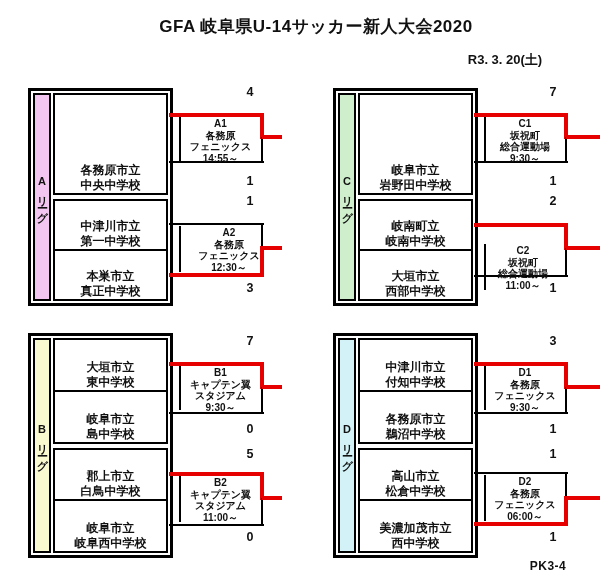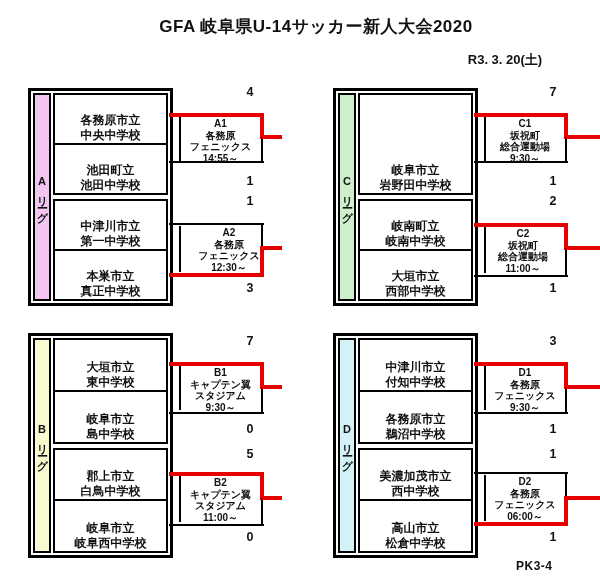--- a/index.html
+++ b/index.html
@@ -54,45 +54,41 @@
   .mbox{
     position:absolute;border-left:2px solid #000;box-sizing:border-box;
     text-align:center;font-size:10px;font-weight:bold;line-height:11.5px;
     white-space:pre-line;padding-top:1px;background:transparent;
   }
   .score{
     position:absolute;width:40px;text-align:center;
     font-size:12.5px;font-weight:bold;
   }
   .pk{
-    position:absolute;left:516px;top:559px;width:64px;
+    position:absolute;left:516px;top:559px;width:64px;text-align:center;
     font-size:12px;font-weight:bold;letter-spacing:.5px;
   }
 </style>
 </head>
 <body>
 
 <div class="title">GFA 岐阜県U-14サッカー新人大会2020</div>
 <div class="date">R3. 3. 20(土)</div>
 
 <div class="league" id="league-a">
   <div class="bar bar-a">
     <span class="letter">A</span>
     <span class="kana">リーグ</span>
   </div>
   <div class="teams">
     <div class="pair">
       <div class="cell">
           <span class="tname">各務原市立
 中央中学校</span>
         </div>
-      <div class="cell">
-          <span class="tname">池田町立
-池田中学校</span>
-        </div>
     </div>
     <div class="pair">
       <div class="cell">
           <span class="tname">中津川市立
 第一中学校</span>
         </div>
       <div class="cell">
           <span class="tname">本巣市立
 真正中学校</span>
         </div>
@@ -165,26 +161,26 @@
           <span class="tname">中津川市立
 付知中学校</span>
         </div>
       <div class="cell">
           <span class="tname">各務原市立
 鵜沼中学校</span>
         </div>
     </div>
     <div class="pair">
       <div class="cell">
+          <span class="tname">高山市立
+松倉中学校</span>
+        </div>
+      <div class="cell">
           <span class="tname">美濃加茂市立
 西中学校</span>
-        </div>
-      <div class="cell">
-          <span class="tname">高山市立
-松倉中学校</span>
         </div>
     </div>
   </div>
 </div>
 
 <div>
   <div class="hl red" style="left:169px;top:113px;width:95px;height:4px"></div>
   <div class="hl blk" style="left:169px;top:161px;width:95px;height:2px"></div>
   <div class="hl red" style="left:260px;top:113px;width:4px;height:26px"></div>
   <div class="hl blk" style="left:261px;top:137px;width:2px;height:26px"></div>
@@ -252,21 +248,21 @@
   <div class="score" style="left:533px;top:85px">7</div>
   <div class="score" style="left:533px;top:174px">1</div>
 </div>
 
 <div>
   <div class="hl red" style="left:474px;top:223px;width:94px;height:4px"></div>
   <div class="hl blk" style="left:474px;top:275px;width:94px;height:2px"></div>
   <div class="hl red" style="left:564px;top:223px;width:4px;height:27px"></div>
   <div class="hl blk" style="left:565px;top:248px;width:2px;height:29px"></div>
   <div class="hl red" style="left:566px;top:246px;width:34px;height:4px"></div>
-  <div class="mbox" style="left:484px;top:227px;width:76px;height:46px">C2
+  <div class="mbox" style="left:484px;top:244px;width:76px;height:46px">C2
 坂祝町
 総合運動場
 11:00～</div>
   <div class="score" style="left:533px;top:194px">2</div>
   <div class="score" style="left:533px;top:281px">1</div>
 </div>
 
 <div>
   <div class="hl red" style="left:474px;top:362px;width:94px;height:4px"></div>
   <div class="hl blk" style="left:474px;top:412px;width:94px;height:2px"></div>

